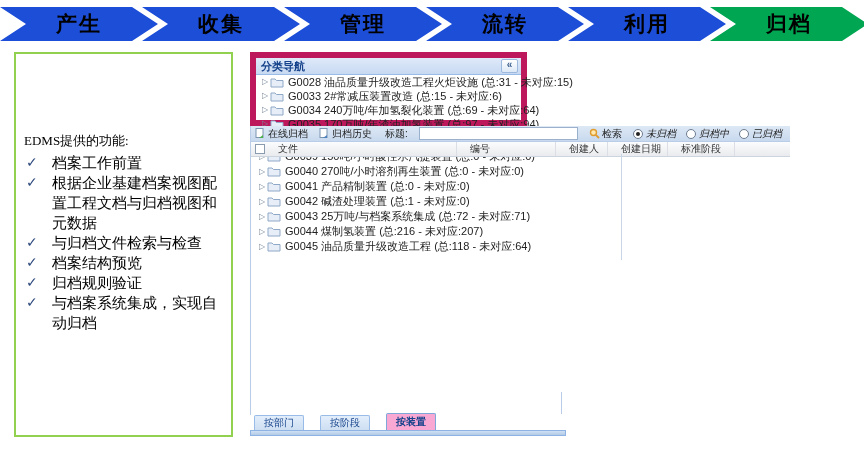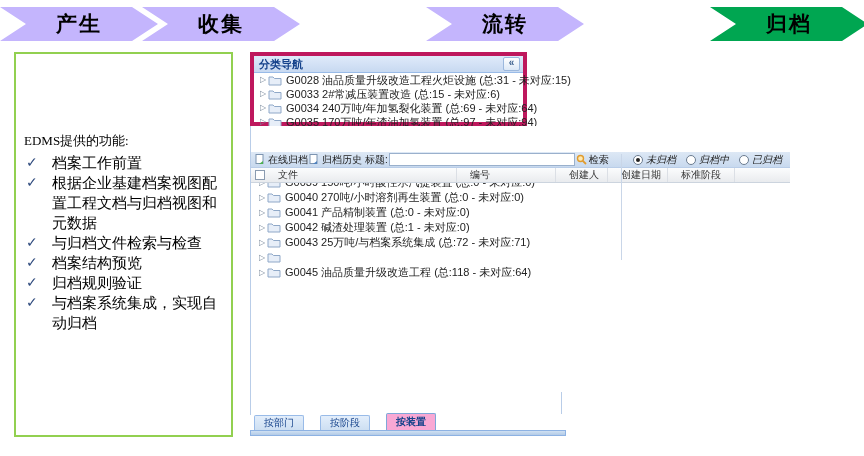--- a/index.html
+++ b/index.html
@@ -4,42 +4,42 @@
 <style>
   html,body{margin:0;padding:0;}
   body{
     width:864px;height:456px;position:relative;overflow:hidden;
     background:#ffffff;font-family:"Liberation Sans",sans-serif;
   }
   
   .flow{position:absolute;top:7px;left:0;width:864px;height:34px;}
   .arrow{
     position:absolute;top:0;height:34px;width:158px;
-    background:#c4b5fd;
+    background:#1d4ed8;
     clip-path:polygon(0 0,132px 0,158px 50%,132px 100%,0 100%,26px 50%);
     display:flex;align-items:center;justify-content:center;
     font-family:"Liberation Serif",serif;font-weight:bold;font-size:21px;color:#000;
     letter-spacing:2px;
   }
   .arrow.green{background:#00a651;}
   
   .feature-box{
     position:absolute;left:14px;top:52px;width:215px;height:381px;
     border:2px solid #92d050;background:#fff;
     font-family:"Liberation Serif",serif;color:#000;
   }
   .feature-title{margin:78px 0 3px 8px;font-size:13px;}
   .feature-list{margin:0;padding:0;list-style:none;font-size:15px;line-height:20px;}
   .feature-item{display:flex;align-items:flex-start;margin:0 4px 0 10px;}
   .check{width:26px;flex:0 0 26px;color:#2e4a7d;font-size:14px;line-height:20px;}
   .feature-text{flex:1;}
   
   .nav-panel{
     position:absolute;left:250px;top:52px;width:277px;height:74px;
-    border:4px solid #be185d;background:#fff;box-sizing:border-box;font-size:11px;
+    border:6px solid #be185d;background:#fff;box-sizing:border-box;font-size:11px;
   }
   .nav-header{
     height:16px;display:flex;align-items:center;padding:0 3px 0 5px;
     background:linear-gradient(#dfeafa,#c7d9f1);
     color:#15428b;font-weight:bold;font-size:11px;border-bottom:1px solid #99bbe8;
   }
   .collapse-btn{
     margin-left:auto;width:15px;height:12px;border:1px solid #9cb8dd;border-radius:2px;
     background:linear-gradient(#ffffff,#dce8f6);color:#3b5f8d;font-size:10px;line-height:10px;
     text-align:center;cursor:pointer;
@@ -47,23 +47,23 @@
   .tree-row{display:flex;align-items:center;height:14px;padding-left:4px;white-space:nowrap;color:#222;}
   .tw{width:10px;flex:0 0 10px;color:#7a8a9c;font-size:8px;line-height:14px;text-align:center;}
   .folder{flex:0 0 14px;width:14px;height:11px;margin-right:4px;}
   .row-text{font-size:11px;}
   
   .grid-area{
     position:absolute;left:250px;top:126px;width:540px;height:289px;
     background:#fff;border-left:1px solid #b9cde8;box-sizing:border-box;
   }
   .toolbar{
-    height:15px;display:flex;align-items:center;gap:1px;padding:0 4px;
+    height:15px;display:flex;align-items:center;gap:11px;padding:0 4px;
     background:linear-gradient(#dde8f5,#c8d9ee);border-bottom:1px solid #b9cde8;
-    font-size:10px;color:#222;white-space:nowrap;margin-top:26px;
+    font-size:10px;color:#222;white-space:nowrap;
   }
   .tb-btn{display:flex;align-items:center;gap:2px;cursor:pointer;}
   .tb-label{margin-left:2px;}
   .tb-input{
     width:180px;height:11px;border:1px solid #9ab0cc;background:#fff;font-size:10px;padding:0 2px;
   }
   .radio-group{margin-left:auto;display:flex;align-items:center;gap:10px;padding-right:4px;font-style:italic;}
   .radio{display:flex;align-items:center;gap:3px;cursor:pointer;}
   .rdot{width:8px;height:8px;border:1px solid #6b7c90;border-radius:50%;background:#fff;position:relative;}
   .rdot.sel::after{content:"";position:absolute;left:2px;top:2px;width:4px;height:4px;border-radius:50%;background:#222;}
@@ -89,21 +89,23 @@
   .tab.active{background:#f9a8d4;font-weight:bold;height:16px;position:relative;z-index:2;border-color:#7fa7d9;}
   .tab-bar{height:6px;background:linear-gradient(#cfe0f2,#b3cbe7);border:1px solid #8db2e3;box-sizing:border-box;}
   .corner-border{position:absolute;left:561px;top:392px;width:1px;height:22px;background:#b9cde8;}
 </style>
 </head>
 <body>
 
 <div class="flow">
   <div class="arrow" style="left:0px">产生</div>
   <div class="arrow" style="left:142px">收集</div>
+  <div class="arrow" style="left:284px">管理</div>
   <div class="arrow" style="left:426px">流转</div>
+  <div class="arrow" style="left:568px">利用</div>
   <div class="arrow green" style="left:710px">归档</div>
 </div>
 
 <div class="feature-box">
   <div class="feature-title">EDMS提供的功能:</div>
   <ul class="feature-list">
     <li class="feature-item">
       <span class="check">✓</span>
       <span class="feature-text">档案工作前置</span>
     </li>
@@ -252,20 +254,21 @@
       <svg class="folder" viewBox="0 0 14 11">
           <path d="M1 2 h4 l1.5 1.5 H13 V10 H1 Z" fill="#e7eef8" stroke="#8fa8c8" stroke-width="1"></path>
         </svg>
       <span class="row-text">G0043 25万吨/与档案系统集成 (总:72 - 未对应:71)</span>
     </div>
     <div class="list-row">
       <span class="tw">▷</span>
       <svg class="folder" viewBox="0 0 14 11">
           <path d="M1 2 h4 l1.5 1.5 H13 V10 H1 Z" fill="#e7eef8" stroke="#8fa8c8" stroke-width="1"></path>
         </svg>
+      <span class="row-text">G0044 煤制氢装置 (总:216 - 未对应:207)</span>
     </div>
     <div class="list-row">
       <span class="tw">▷</span>
       <svg class="folder" viewBox="0 0 14 11">
           <path d="M1 2 h4 l1.5 1.5 H13 V10 H1 Z" fill="#e7eef8" stroke="#8fa8c8" stroke-width="1"></path>
         </svg>
       <span class="row-text">G0045 油品质量升级改造工程 (总:118 - 未对应:64)</span>
     </div>
   </div>
   <div class="col-divider"></div>

